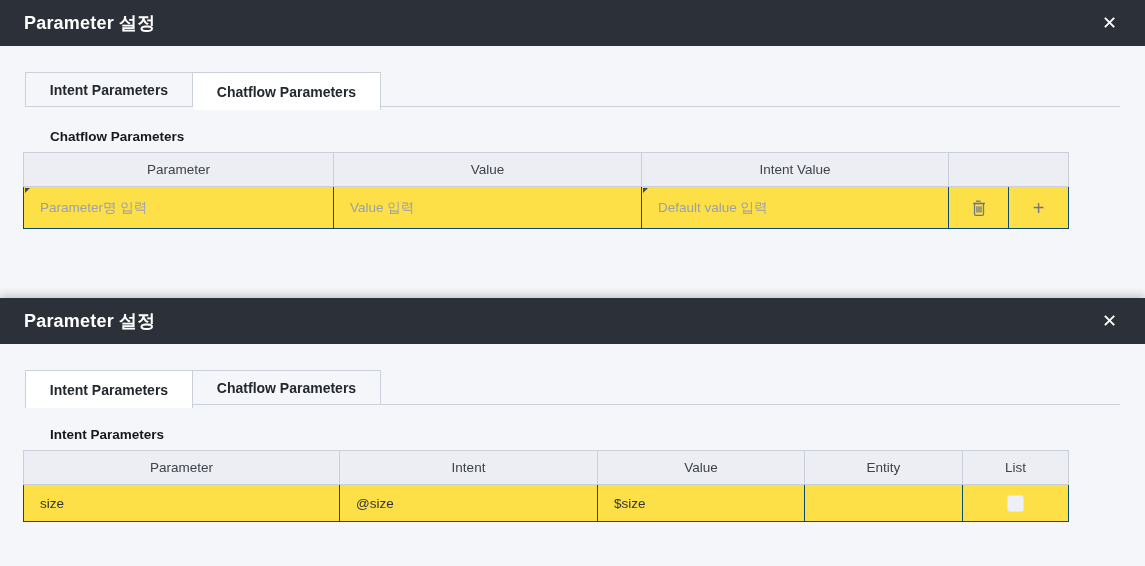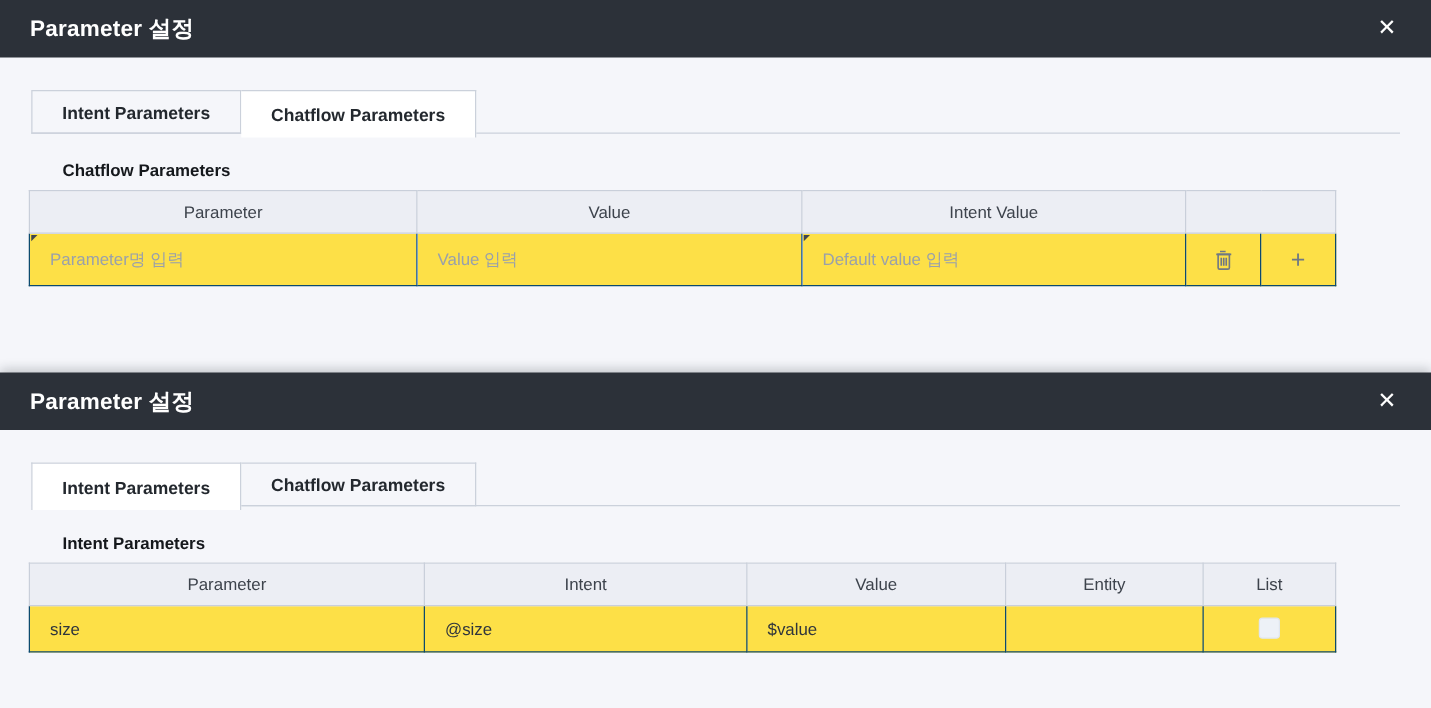--- a/index.html
+++ b/index.html
@@ -200,21 +200,21 @@
           <th>Intent</th>
           <th>Value</th>
           <th>Entity</th>
           <th>List</th>
         </tr>
       </thead>
       <tbody>
         <tr class="data-row">
           <td class="text-cell">size</td>
           <td class="text-cell">@size</td>
-          <td class="text-cell">$value</td>
+          <td class="text-cell">$size</td>
           <td class="text-cell"></td>
           <td class="check-cell">
             <span class="checkbox"></span>
           </td>
         </tr>
       </tbody>
     </table>
   </div>
 </section>
 

